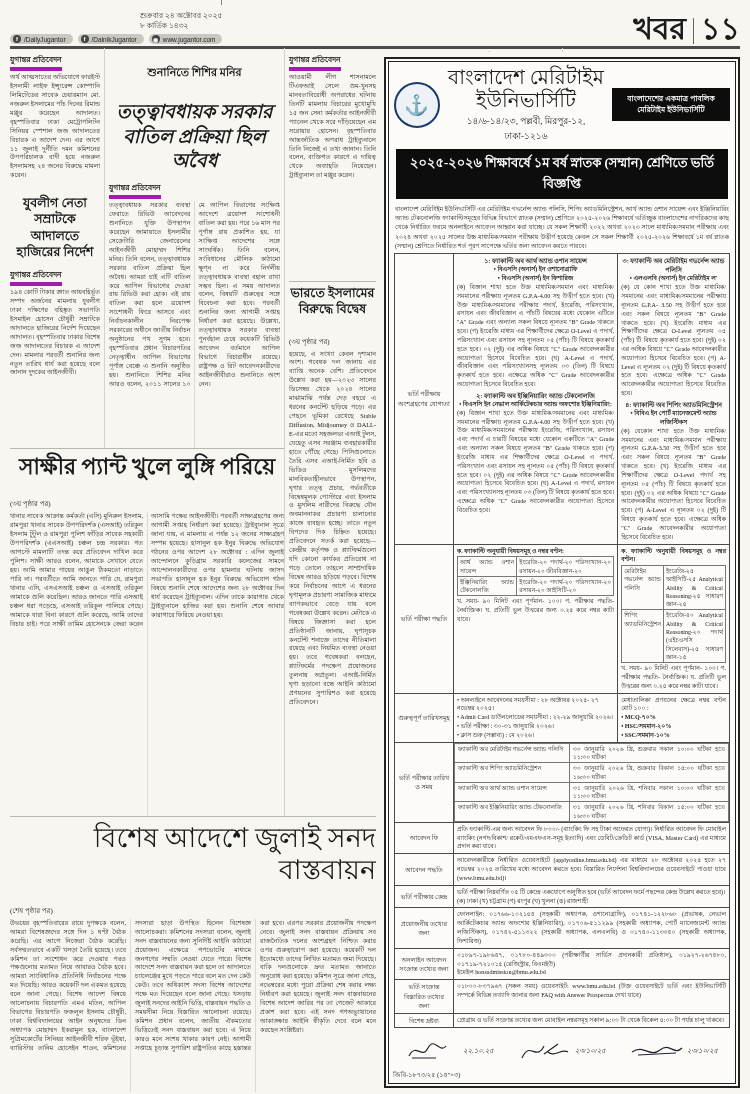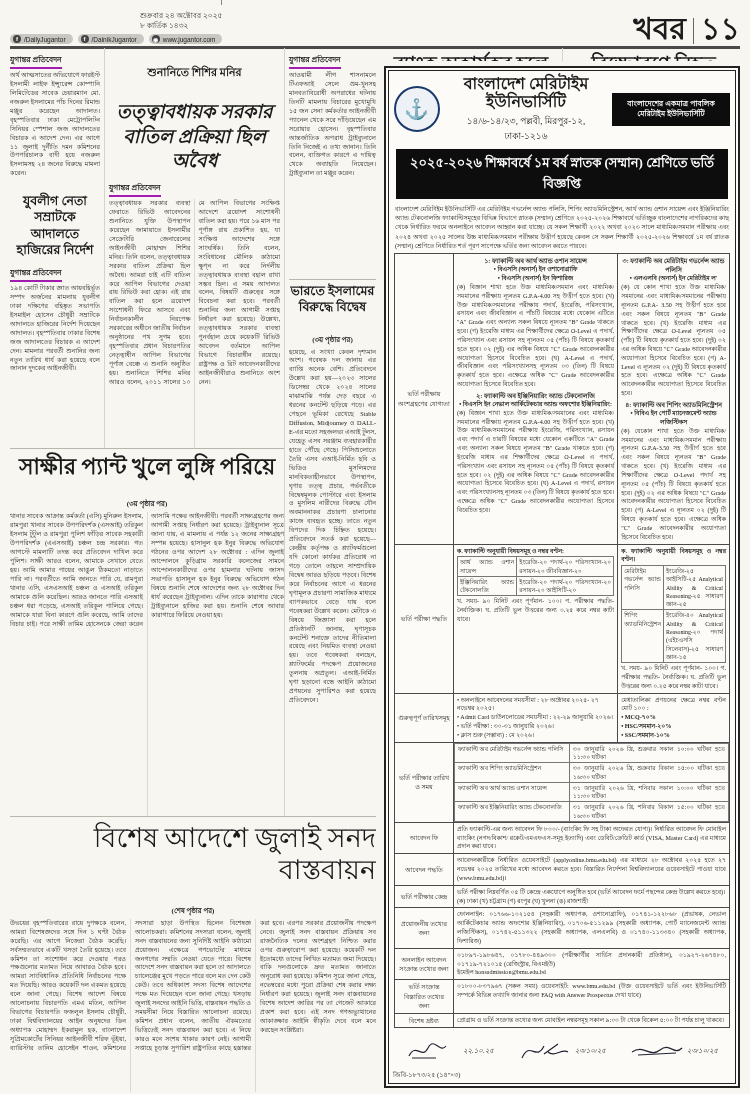--- a/index.html
+++ b/index.html
@@ -22,23 +22,23 @@
   .sect{font-size:30px;font-weight:900;line-height:1;}
   .vbar{width:1px;height:26px;background:#666;}
   .pgno{font-size:30px;font-weight:700;line-height:1;}
   
   .h-sm{font-size:12.5px;font-weight:800;text-align:center;line-height:1.3;margin:2px 0 3px;}
   .h-md{font-size:19px;font-weight:800;text-align:center;line-height:1.25;margin:4px 0 1px;}
   .h-lg{font-size:19px;font-weight:900;text-align:center;line-height:1.3;margin:17px 0 2px;font-style:italic;}
   .h-xl{font-size:22px;font-weight:900;text-align:center;line-height:1.2;margin:3px 0 1px;}
   .h-xxl{font-size:27px;font-weight:400;text-align:right;line-height:1.2;margin:3px 0 1px;}
   .kick{font-size:11px;font-weight:800;text-align:center;margin-top:16px;}
-  .byl{font-size:7.5px;font-weight:700;border-bottom:2px solid #a21caf;display:inline-block;
+  .byl{font-size:7.5px;font-weight:700;border-bottom:4px solid #a21caf;display:inline-block;
        padding-bottom:1px;margin:2px 0 2px;}
-  .cont{font-size:7px;font-weight:700;text-align:center;margin:18px 0 2px;}
+  .cont{font-size:7px;font-weight:400;margin:18px 0 2px;}
   .bt{font-size:6.3px;line-height:1.42;text-align:justify;color:#222;overflow:hidden;}
   .cols2{column-count:2;column-gap:8px;column-rule:1px solid #ddd9d0;}
   .cols3{column-count:3;column-gap:9px;column-rule:1px solid #ddd9d0;}
   
   .main-l{position:absolute;top:48px;left:10px;width:366px;bottom:2px;display:flex;flex-direction:column;}
   .toprow{display:flex;height:768px;overflow:hidden;}
   .mainleft{width:274px;display:flex;flex-direction:column;box-sizing:border-box;}
   .rowA{display:flex;height:400px;overflow:hidden;}
   .colA1{width:94px;padding-right:4px;box-sizing:border-box;overflow:hidden;}
   .colA2{flex:1;padding:0 4px;border-left:1px solid #d6d3cb;box-sizing:border-box;overflow:hidden;}
@@ -50,21 +50,21 @@
   .artBank{width:178px;padding-right:4px;box-sizing:border-box;overflow:hidden;}
   .artJahid{flex:1;border-left:1px solid #d6d3cb;padding-left:4px;box-sizing:border-box;overflow:hidden;}
   
   .ad{flex:1;margin-top:5px;border:2px solid #222;padding:2px;background:#fcfbf7;box-sizing:border-box;}
   .ad-in{border:1px solid #222;height:100%;box-sizing:border-box;padding:4px 5px 14px;position:relative;
          display:flex;flex-direction:column;}
   .ad-hd{display:flex;align-items:center;gap:6px;}
   .crest{width:42px;height:42px;border-radius:50%;border:2px solid #1a3a6b;background:#eef1f5;
          display:flex;align-items:center;justify-content:center;font-size:20px;color:#1a3a6b;flex:none;}
   .ad-ttl{flex:1;text-align:center;}
-  .uni{font-size:16px;font-weight:700;line-height:1.15;}
+  .uni{font-size:20px;font-weight:400;line-height:1.15;}
   .addr{font-size:9px;margin-top:2px;}
   .ad-badge{width:110px;background:#0d0d0d;color:#fff;font-size:7.5px;font-weight:700;text-align:center;
             padding:6px 4px;line-height:1.4;flex:none;font-family:"Liberation Sans",sans-serif;}
   .ad-bar{margin:5px 2px 3px;background:#0d0d0d;color:#fff;text-align:center;font-size:13px;
           font-weight:800;padding:4px 2px;}
   .ad-intro{font-size:6.2px;text-align:justify;line-height:1.5;margin:2px 1px 3px;}
   table.adt{width:100%;border-collapse:collapse;}
   .adt td{border:1px solid #4a4a4a;padding:2px 3px;font-size:6.1px;line-height:1.45;vertical-align:top;
           text-align:justify;}
   .adt td.lblc{width:52px;text-align:center;vertical-align:middle;font-size:6.3px;line-height:1.5;}

